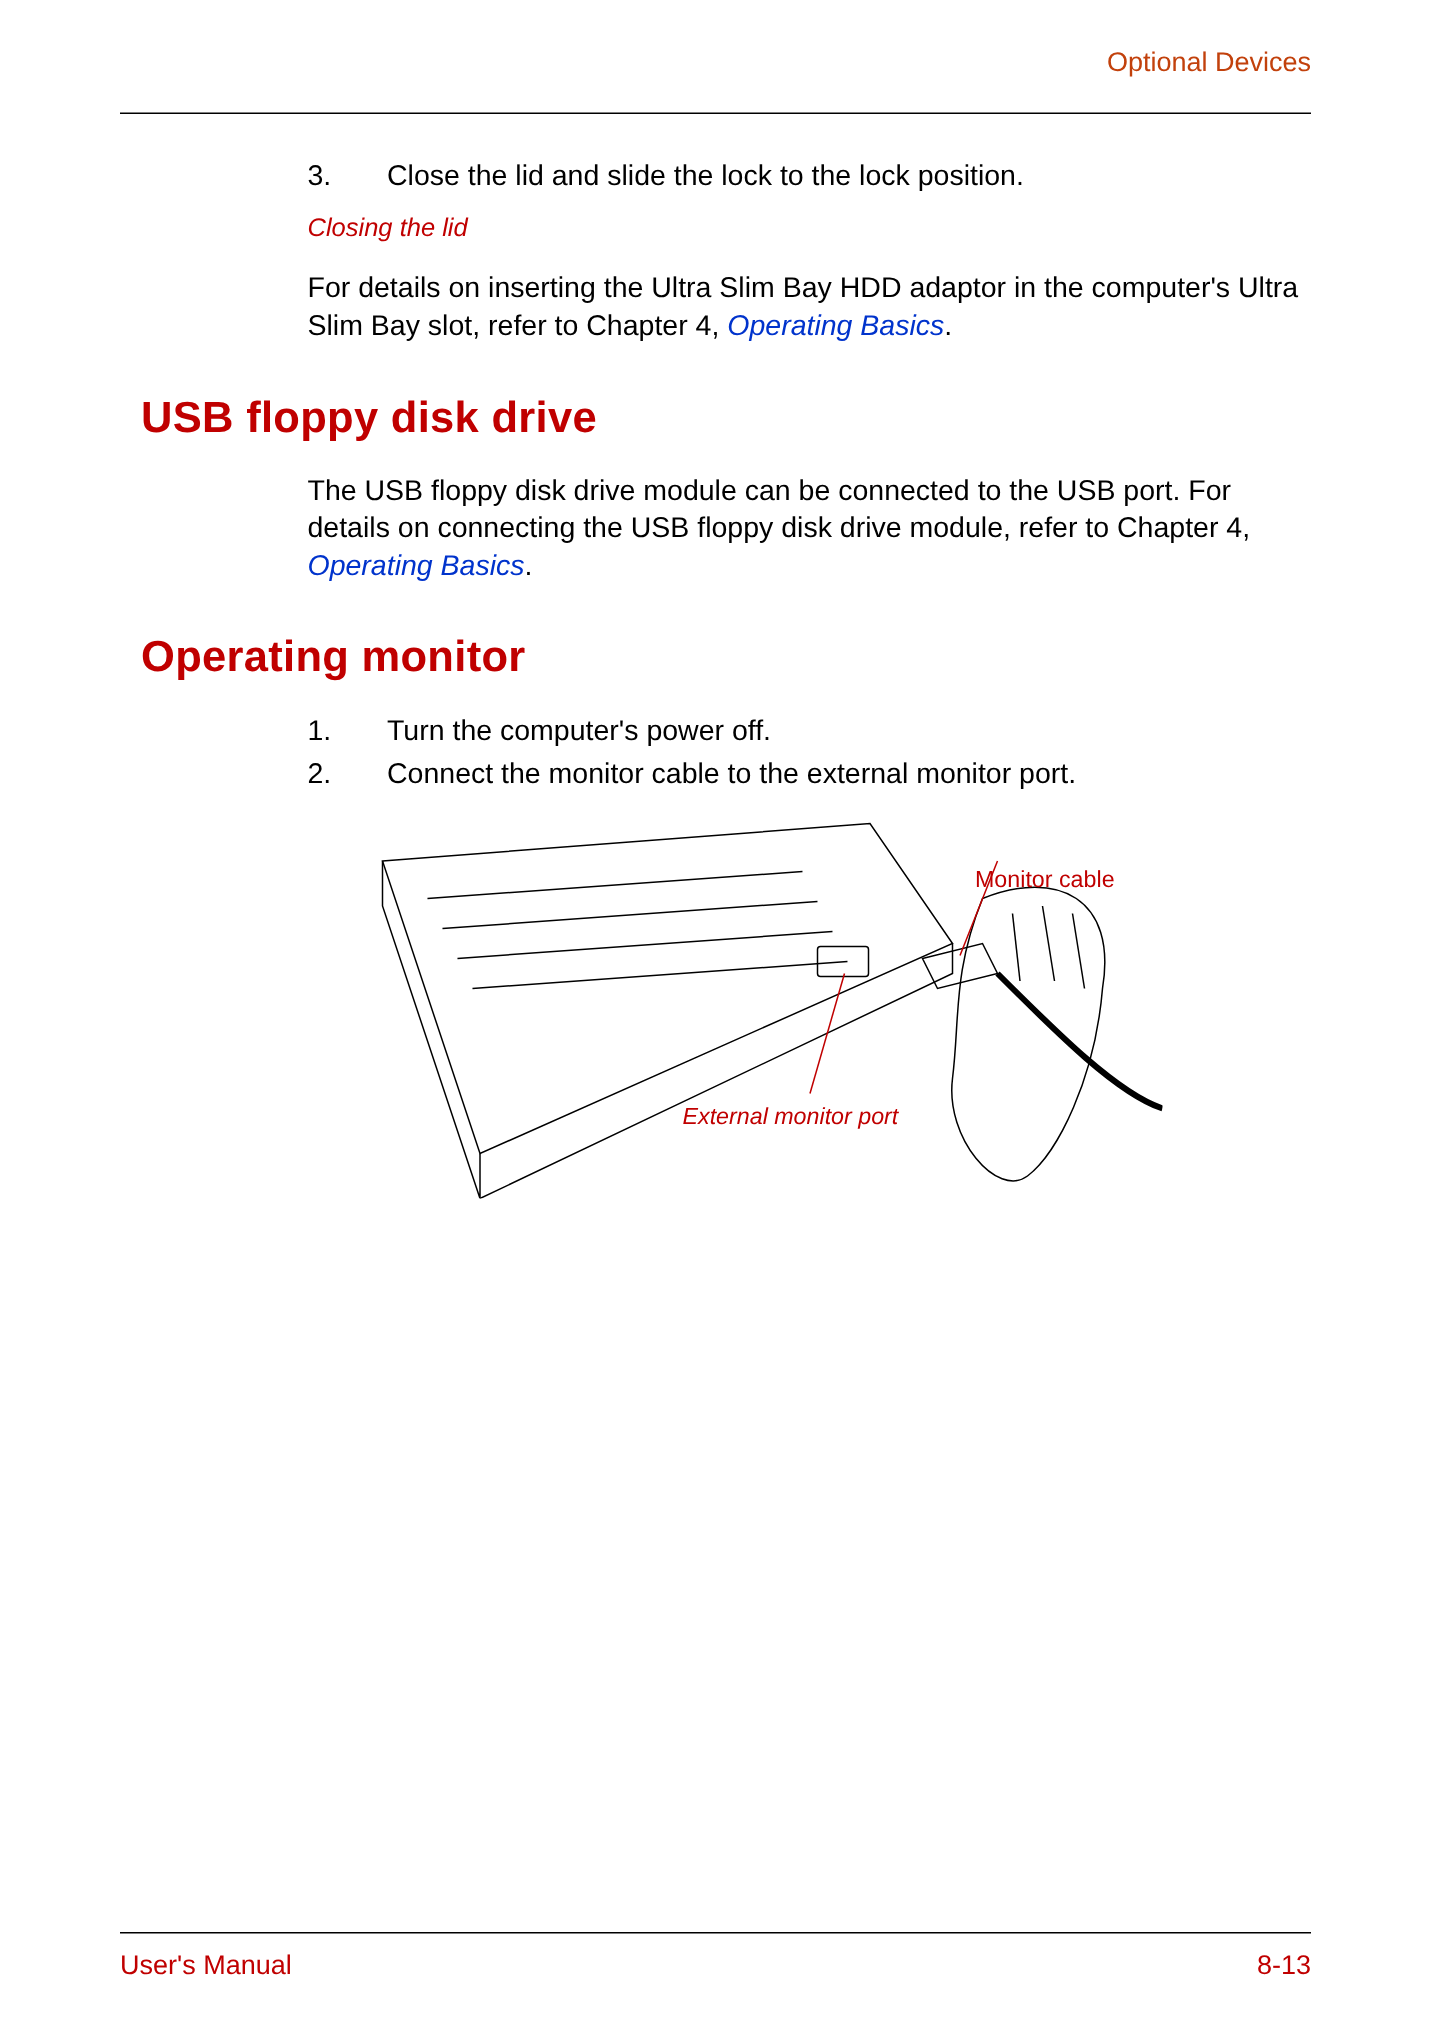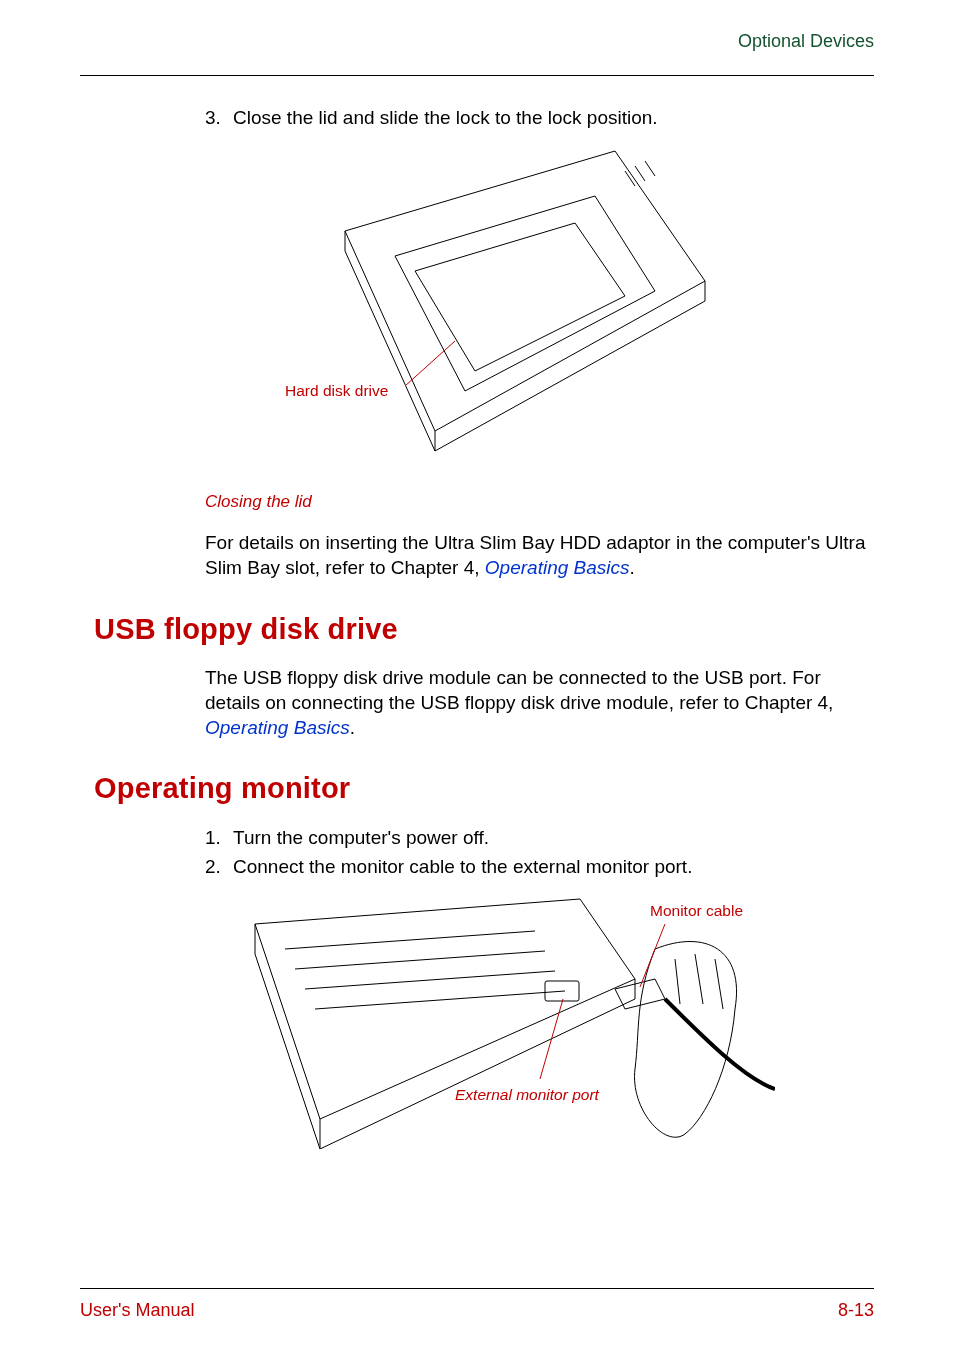--- a/index.html
+++ b/index.html
@@ -17,39 +17,40 @@
     box-sizing: border-box;
     min-height: 1352px;
     position: relative;
   }
   .header-line {
     border-top: 1.5px solid #000;
     margin-top: 22px;
   }
   .header-text {
     text-align: right;
-    color: #14532d;
+    color: #c2410c;
     font-size: 18px;
     margin-bottom: 6px;
   }
   .content {
     margin-left: 125px;
     margin-right: 0;
   }
   .step-row {
     display: flex;
     margin-top: 30px;
     margin-bottom: 10px;
   }
   .step-num {
     width: 28px;
     flex: none;
   }
   .step-text {
     flex: 1;
+    margin-left: 25px;
   }
   .figure-placeholder {
     height: 340px;
     position: relative;
     margin: 10px 0 10px 0;
   }
   .figure-placeholder svg {
     display: block;
     margin: 0 auto;
   }
@@ -111,36 +112,20 @@
 <div class="page">
   <div class="header-text">Optional Devices</div>
   <div class="header-line"></div>
 
   <div class="content">
     <div class="step-row">
       <div class="step-num">3.</div>
       <div class="step-text">Close the lid and slide the lock to the lock position.</div>
     </div>
 
-    <div class="figure-placeholder">
-      <svg width="430" height="340" viewBox="0 0 430 340" style="margin-left:80px">
-        <g fill="none" stroke="#000" stroke-width="1">
-          <path d="M 60 90 L 330 10 L 420 140 L 150 290 Z"></path>
-          <path d="M 60 90 L 60 110 L 150 310 L 150 290"></path>
-          <path d="M 420 140 L 420 160 L 150 310"></path>
-          <path d="M 110 115 L 310 55 L 370 150 L 180 250 Z"></path>
-          <path d="M 130 130 L 290 82 L 340 155 L 190 230 Z"></path>
-          <path d="M 340 30 L 350 45"></path>
-          <path d="M 350 25 L 360 40"></path>
-          <path d="M 360 20 L 370 35"></path>
-        </g>
-        <path d="M 120 245 L 170 200" stroke="#c00000" stroke-width="1" fill="none"></path>
-      </svg>
-      <div class="figure-label" style="left:80px; top:240px;">Hard disk drive</div>
-    </div>
 
     <div class="figure-caption">Closing the lid</div>
 
     <div class="body-para">
       <span>For details on inserting the Ultra Slim Bay HDD adaptor in the computer's Ultra Slim Bay slot, refer to Chapter 4, </span><a class="link">Operating Basics</a><span>.</span>
     </div>
   </div>
 
   <h2 class="section">USB floppy disk drive</h2>
 
@@ -183,21 +168,21 @@
           <path d="M 440 70 L 445 115"></path>
           <path d="M 460 65 L 468 115"></path>
           <path d="M 480 70 L 488 120"></path>
 
           <path d="M 430 110 C 470 150 510 190 540 200" stroke-width="4"></path>
         </g>
 
         <path d="M 430 35 L 405 98" stroke="#c00000" stroke-width="1" fill="none"></path>
         <path d="M 305 190 L 328 110" stroke="#c00000" stroke-width="1" fill="none"></path>
       </svg>
-      <div class="figure-label" style="left:445px; top:12px;">Monitor cable</div>
+      <div class="figure-label" style="left:445px; top:38px;">Monitor cable</div>
       <div class="figure-label" style="left:250px; top:196px;font-style:italic;">External monitor port</div>
     </div>
 
   </div>
 
   <div class="footer">
     <div class="footer-line"></div>
     <div class="footer-row">
       <div>User's Manual</div>
       <div>8-13</div>

